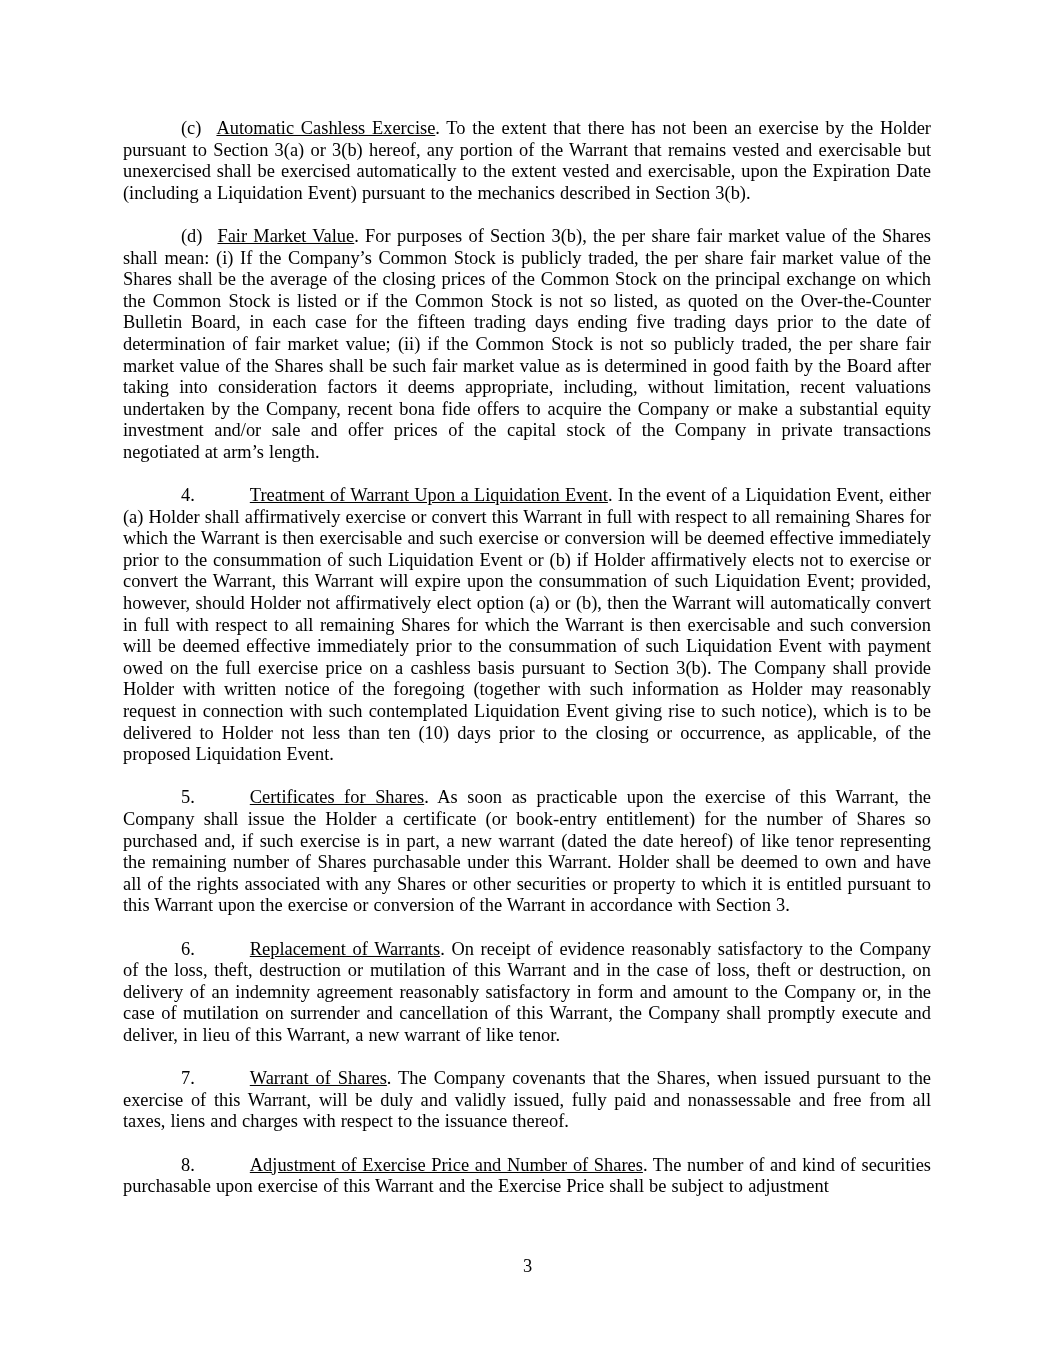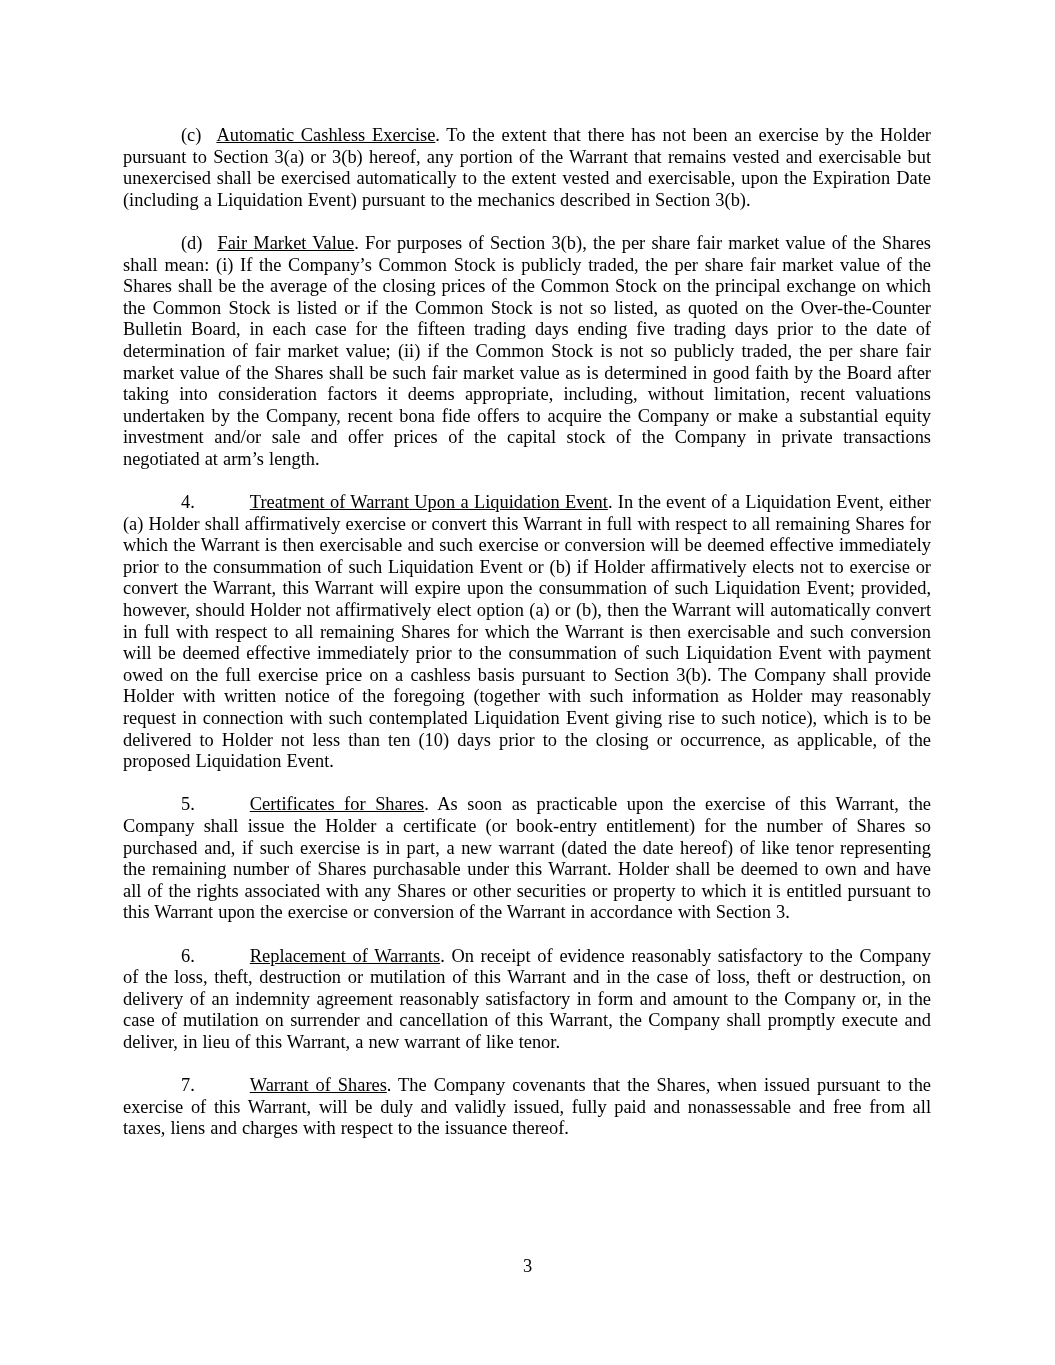--- a/index.html
+++ b/index.html
@@ -18,21 +18,20 @@
     padding: 118px 124px 0 123px;
     position: relative;
   }
   .para {
     font-size: 18.4px;
     line-height: 21.6px;
     text-align: justify;
     text-indent: 58px;
     margin-bottom: 21.6px;
     word-spacing: 0.5px;
-    margin-top: 7px;
   }
   .para-label { white-space: nowrap; }
   .gap-sm { padding-right: 15px; }
   .gap-lg { padding-right: 55px; }
   .para-heading { text-decoration: underline; }
   .page-number {
     position: absolute;
     bottom: 88px;
     left: 0;
     width: 1055px;
@@ -50,16 +49,17 @@
   <p class="para"><span class="para-label gap-sm">(d)</span><span class="para-heading">Fair Market Value</span><span>. For purposes of Section 3(b), the per share fair market value of the Shares shall mean: (i) If the Company’s Common Stock is publicly traded, the per share fair market value of the Shares shall be the average of the closing prices of the Common Stock on the principal exchange on which the Common Stock is listed or if the Common Stock is not so listed, as quoted on the Over-the-Counter Bulletin Board, in each case for the fifteen trading days ending five trading days prior to the date of determination of fair market value; (ii) if the Common Stock is not so publicly traded, the per share fair market value of the Shares shall be such fair market value as is determined in good faith by the Board after taking into consideration factors it deems appropriate, including, without limitation, recent valuations undertaken by the Company, recent bona fide offers to acquire the Company or make a substantial equity investment and/or sale and offer prices of the capital stock of the Company in private transactions negotiated at arm’s length.</span></p>
 
   <p class="para"><span class="para-label gap-lg">4.</span><span class="para-heading">Treatment of Warrant Upon a Liquidation Event</span><span>. In the event of a Liquidation Event, either (a) Holder shall affirmatively exercise or convert this Warrant in full with respect to all remaining Shares for which the Warrant is then exercisable and such exercise or conversion will be deemed effective immediately prior to the consummation of such Liquidation Event or (b) if Holder affirmatively elects not to exercise or convert the Warrant, this Warrant will expire upon the consummation of such Liquidation Event; provided, however, should Holder not affirmatively elect option (a) or (b), then the Warrant will automatically convert in full with respect to all remaining Shares for which the Warrant is then exercisable and such conversion will be deemed effective immediately prior to the consummation of such Liquidation Event with payment owed on the full exercise price on a cashless basis pursuant to Section 3(b). The Company shall provide Holder with written notice of the foregoing (together with such information as Holder may reasonably request in connection with such contemplated Liquidation Event giving rise to such notice), which is to be delivered to Holder not less than ten (10) days prior to the closing or occurrence, as applicable, of the proposed Liquidation Event.</span></p>
 
   <p class="para"><span class="para-label gap-lg">5.</span><span class="para-heading">Certificates for Shares</span><span>. As soon as practicable upon the exercise of this Warrant, the Company shall issue the Holder a certificate (or book-entry entitlement) for the number of Shares so purchased and, if such exercise is in part, a new warrant (dated the date hereof) of like tenor representing the remaining number of Shares purchasable under this Warrant. Holder shall be deemed to own and have all of the rights associated with any Shares or other securities or property to which it is entitled pursuant to this Warrant upon the exercise or conversion of the Warrant in accordance with Section 3.</span></p>
 
   <p class="para"><span class="para-label gap-lg">6.</span><span class="para-heading">Replacement of Warrants</span><span>. On receipt of evidence reasonably satisfactory to the Company of the loss, theft, destruction or mutilation of this Warrant and in the case of loss, theft or destruction, on delivery of an indemnity agreement reasonably satisfactory in form and amount to the Company or, in the case of mutilation on surrender and cancellation of this Warrant, the Company shall promptly execute and deliver, in lieu of this Warrant, a new warrant of like tenor.</span></p>
 
   <p class="para"><span class="para-label gap-lg">7.</span><span class="para-heading">Warrant of Shares</span><span>. The Company covenants that the Shares, when issued pursuant to the exercise of this Warrant, will be duly and validly issued, fully paid and nonassessable and free from all taxes, liens and charges with respect to the issuance thereof.</span></p>
 
+  <p class="para"><span class="para-label gap-lg">8.</span><span class="para-heading">Adjustment of Exercise Price and Number of Shares</span><span>.  The number of and kind of securities purchasable upon exercise of this Warrant and the Exercise Price shall be subject to adjustment</span></p>
 
   <div class="page-number">3</div>
 
 </div>
 
 </body></html>

